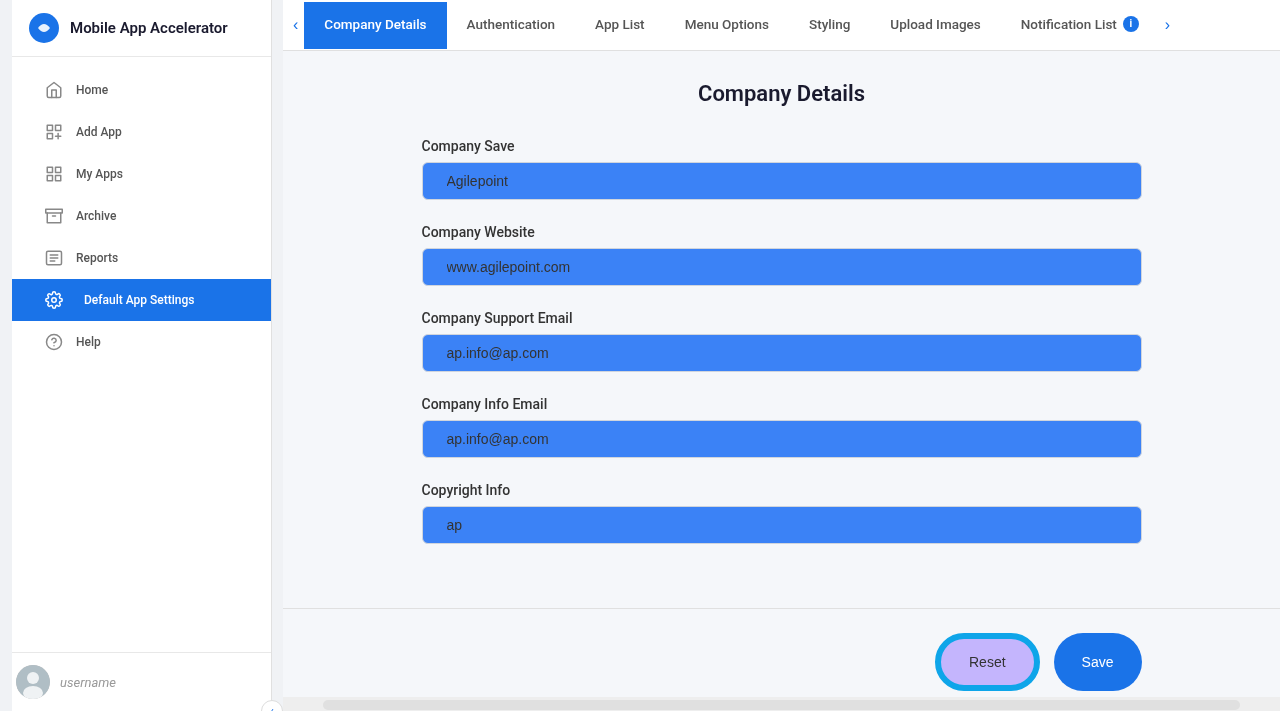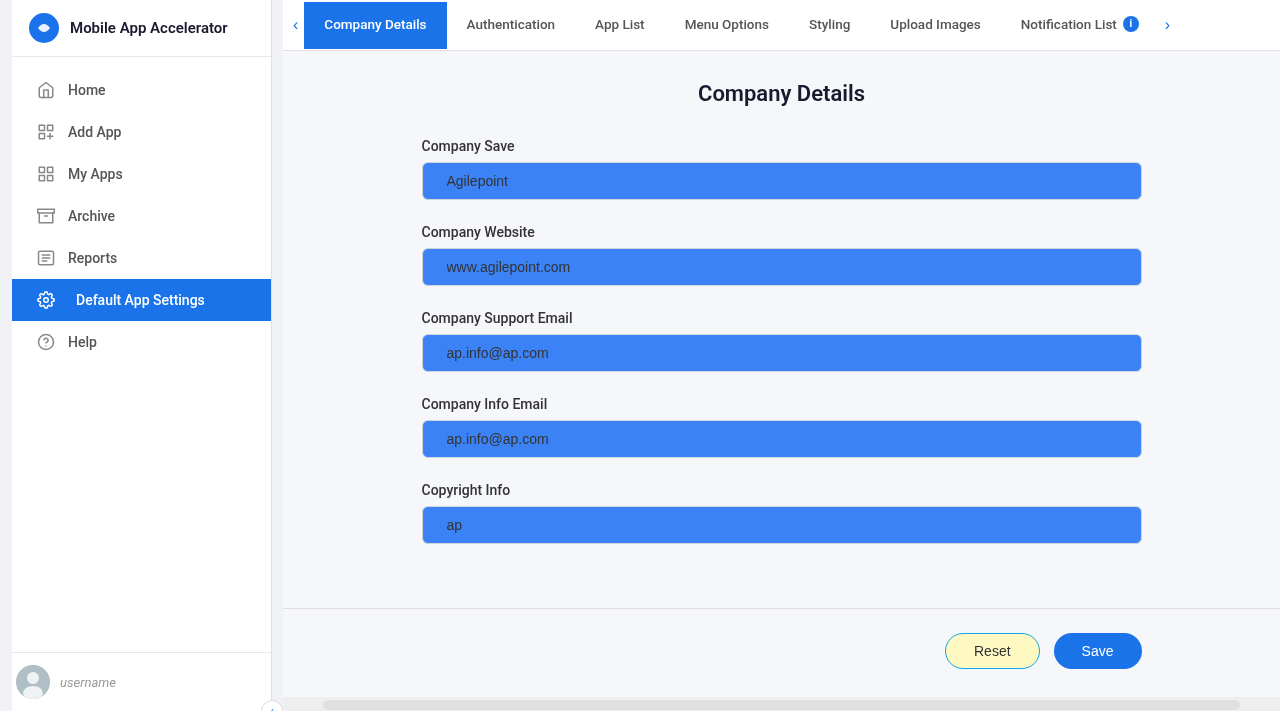--- a/index.html
+++ b/index.html
@@ -33,24 +33,24 @@
       color: #1a1a2e;
     }
     .sidebar-nav {
       flex: 1;
       padding: 12px 0;
     }
     .sidebar-item {
       display: flex;
       align-items: center;
       gap: 12px;
-      padding: 11px 24px;
+      padding: 11px 32px;
       cursor: pointer;
       color: #555;
-      font-size: 14px;
+      font-size: 12px;
       font-weight: 500;
       border-radius: 0;
       transition: background 0.15s;
     }
     .sidebar-item.active {
       background: #1a73e8;
       color: #fff;
       gap: 20px;
     }
     .sidebar-item .icon {
@@ -221,31 +221,31 @@
     .form-actions {
       display: flex;
       justify-content: flex-end;
       gap: 14px;
       padding: 0 20px;
       max-width: 760px;
       margin: 0 auto;
     }
     .btn-reset {
       padding: 9px 28px;
-      border: 1px solid #0ea5e9;
+      border: 6px solid #0ea5e9;
       border-radius: 50px;
-      background: #fef9c3;
+      background: #c4b5fd;
       color: #333;
       font-size: 14px;
       font-weight: 500;
       cursor: pointer;
       transition: background 0.15s;
     }
     .btn-save {
-      padding: 9px 28px;
+      padding: 21px 28px;
       border: none;
       border-radius: 50px;
       background: #1a73e8;
       color: #fff;
       font-size: 14px;
       font-weight: 500;
       cursor: pointer;
       transition: background 0.15s;
     }
 

